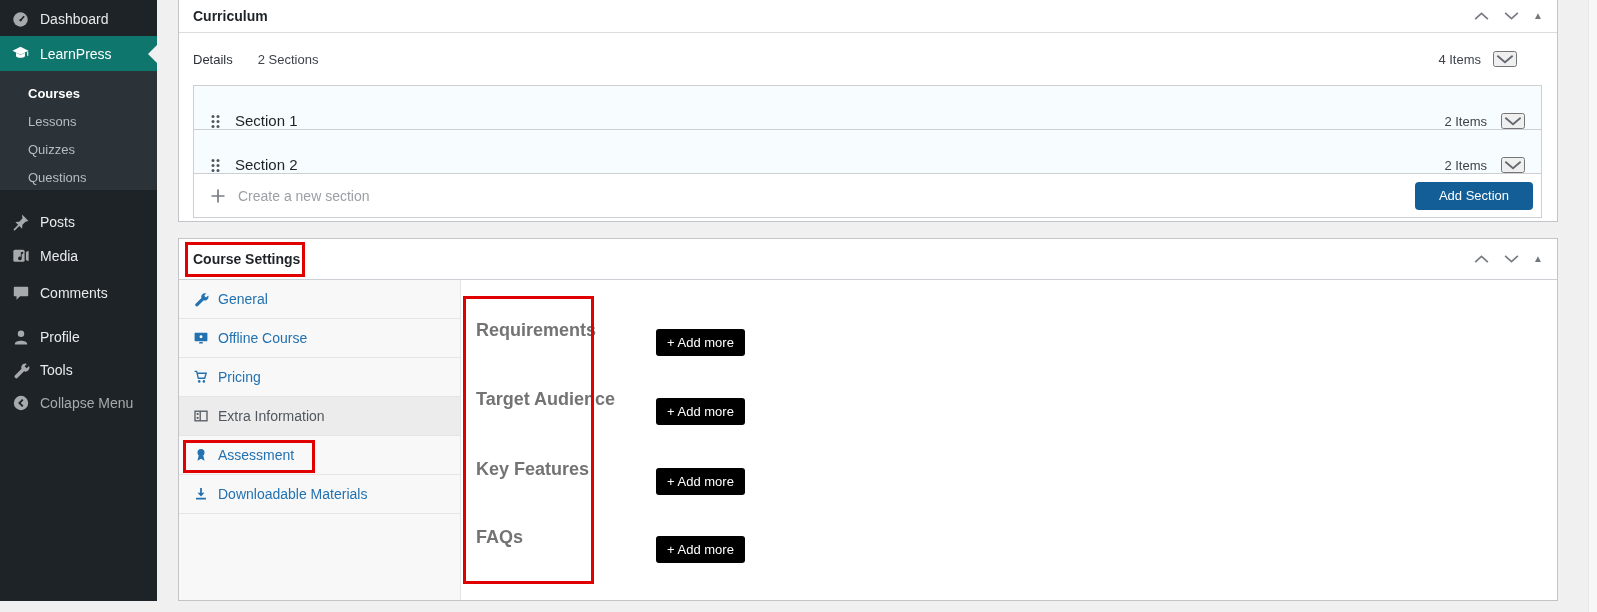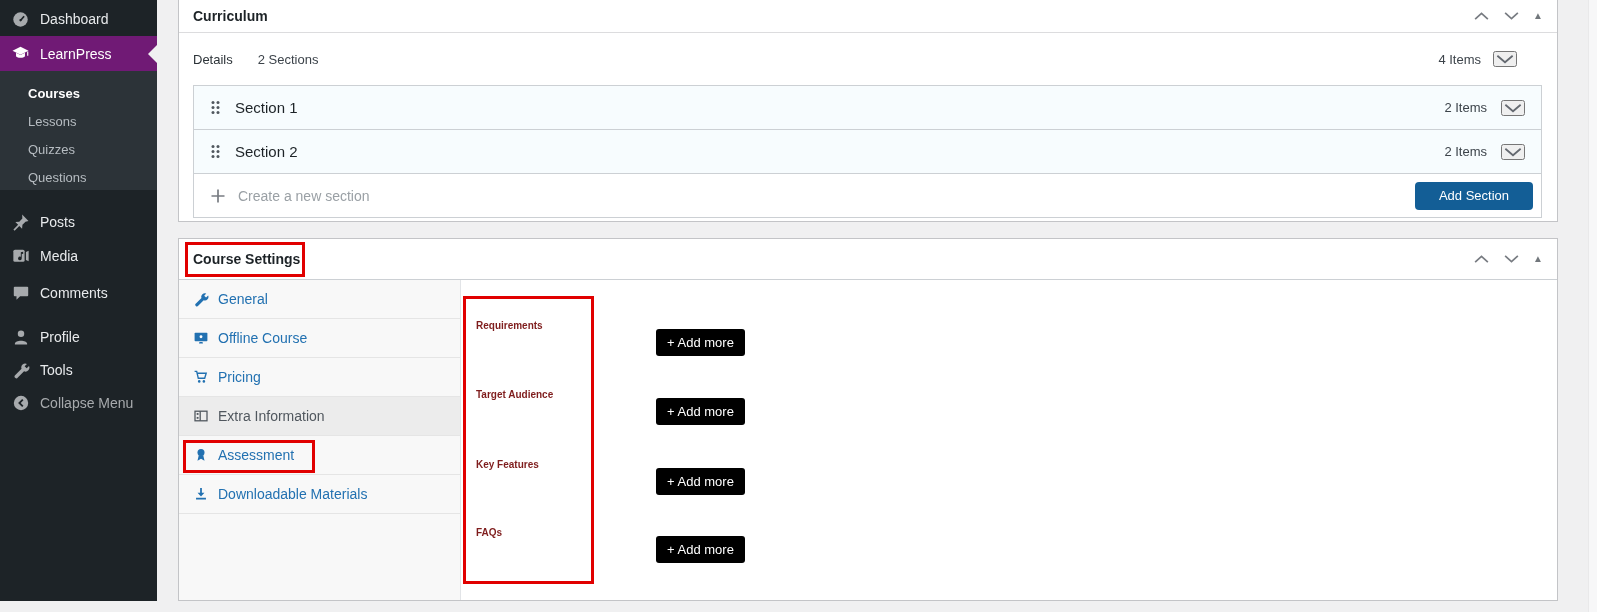--- a/index.html
+++ b/index.html
@@ -5,21 +5,21 @@
   * { box-sizing: border-box; margin: 0; padding: 0; }
   html,body { width:1597px; height:612px; }
   body { font-family:"Liberation Sans", sans-serif; background:#f0f0f1; overflow:hidden; }
   #stage { position:relative; width:1597px; height:516px; }
 
   
   .sidebar { position:absolute; left:0; top:0; width:157px; height:601px; background:#1d2327; z-index:2; }
   .mi { position:absolute; left:0; width:157px; height:34px; display:flex; align-items:center; gap:10px;
         padding-left:11px; color:#e8eaec; font-size:14px; cursor:pointer; }
   .mi .ic { width:19px; height:19px; display:flex; align-items:center; justify-content:center; color:#a7aaad; flex:0 0 19px; }
-  .mi.active { background:#701a75; color:#fff; height:35px; }
+  .mi.active { background:#0f766e; color:#fff; height:35px; }
   .mi.active .ic { color:#fff; }
   .mi .notch { position:absolute; right:0; top:50%; transform:translateY(-50%); width:0; height:0;
                border-top:9px solid transparent; border-bottom:9px solid transparent; border-right:9px solid #f0f0f1; }
   .submenu { position:absolute; left:0; top:71px; width:157px; height:119px; background:#2c3338; }
   .smi { height:28px; display:flex; align-items:center; padding-left:28px; font-size:13px; color:#b6bcc1; cursor:pointer; }
   .smi.current { color:#fff; font-weight:bold; }
   .mi.dim { color:#a7aaad; }
 
   
   .panel { position:absolute; left:178px; width:1380px; background:#fff; border:1px solid #c3c4c7; }
@@ -29,42 +29,42 @@
   .hdr-controls .hbtn { display:flex; align-items:center; justify-content:center; cursor:pointer; background:none; border:none; padding:0; }
   .tri { font-size:10px; color:#72777c; line-height:1; }
 
   
   #curriculum { top:0; height:222px; border-top:none; }
   #curriculum .panel-header { height:33px; }
   .details-row { position:absolute; top:45px; left:14px; right:16px; height:28px; display:flex; align-items:center; font-size:13px; color:#2c3338; }
   .details-row .cnt { margin-left:25px; color:#3c434a;text-align:right; }
   .details-row .right { margin-left:auto; display:flex; align-items:center; gap:12px; padding-right:24px; }
   .section-list { position:absolute; top:85px; left:14px; width:1349px; border:1px solid #ccd0d4; background:#fff; }
-  .sec-row { height:44px; display:flex; align-items:center; padding:0 16px; background:#f7fcfe; border-bottom:1px solid #ccd0d4; }
+  .sec-row { height:44px; display:flex; align-items:flex-end; padding:0 16px; background:#f7fcfe; border-bottom:1px solid #ccd0d4; }
   .sec-row .handle { margin-right:14px; cursor:grab; display:flex; }
   .sec-name { font-size:15px; color:#1d2327; }
   .sec-right { margin-left:auto; display:flex; align-items:center; gap:14px; }
   .items-count { font-size:13px; color:#3c434a; }
   .new-row { height:43px; display:flex; align-items:center; padding:0 8px 0 16px; background:#fff; }
   .new-row .plus { margin-right:12px; display:flex; }
   .placeholder { font-size:14px; color:#9aa0a5; flex:1; }
   .btn-dark { margin-left:auto; background:#135e96; color:#fff; border:none; border-radius:4px; height:28px; padding:0 24px;
               font-size:13px; font-family:"Liberation Sans",sans-serif; cursor:pointer; }
 
   
   #settings { top:238px; height:363px; }
   #settings .panel-header { height:41px; border-bottom:1px solid #ccd0d4; }
   .tabs-col { position:absolute; top:41px; left:0; bottom:0; width:282px; background:#f8f8f8; border-right:1px solid #e2e4e7; }
   .tab { height:39px; display:flex; align-items:center; gap:9px; padding-left:14px; font-size:14px; color:#2271b1;
          border-bottom:1px solid #e5e5e5; cursor:pointer; }
   .tab .ticon { width:16px; height:16px; display:flex; align-items:center; justify-content:center; color:#2271b1; flex:0 0 16px; }
   .tab.active { background:#ececec; color:#50575e; }
   .tab.active .ticon { color:#50575e; }
 
-  .field-label { position:absolute; left:297px; font-size:10px; font-weight:bold; color:#7f1d1d; }
+  .field-label { position:absolute; left:297px; font-size:18px; font-weight:bold; color:#737373; }
   .btn-blue { position:absolute; left:477px; width:89px; height:27px; background:#000000; color:#fff; border:none;
               border-radius:3px; font-size:13px; font-family:"Liberation Sans",sans-serif; cursor:pointer; }
   #fl-0 { top:81px; }  #fb-0 { top:90px; }
   #fl-1 { top:150px; } #fb-1 { top:159px; }
   #fl-2 { top:220px; } #fb-2 { top:229px; }
   #fl-3 { top:288px; } #fb-3 { top:297px; }
 
   
   .annot { position:absolute; border:3px solid #e10000; background:transparent; pointer-events:none; }
   #annot-title { left:6px; top:3px; width:120px; height:35px; }

